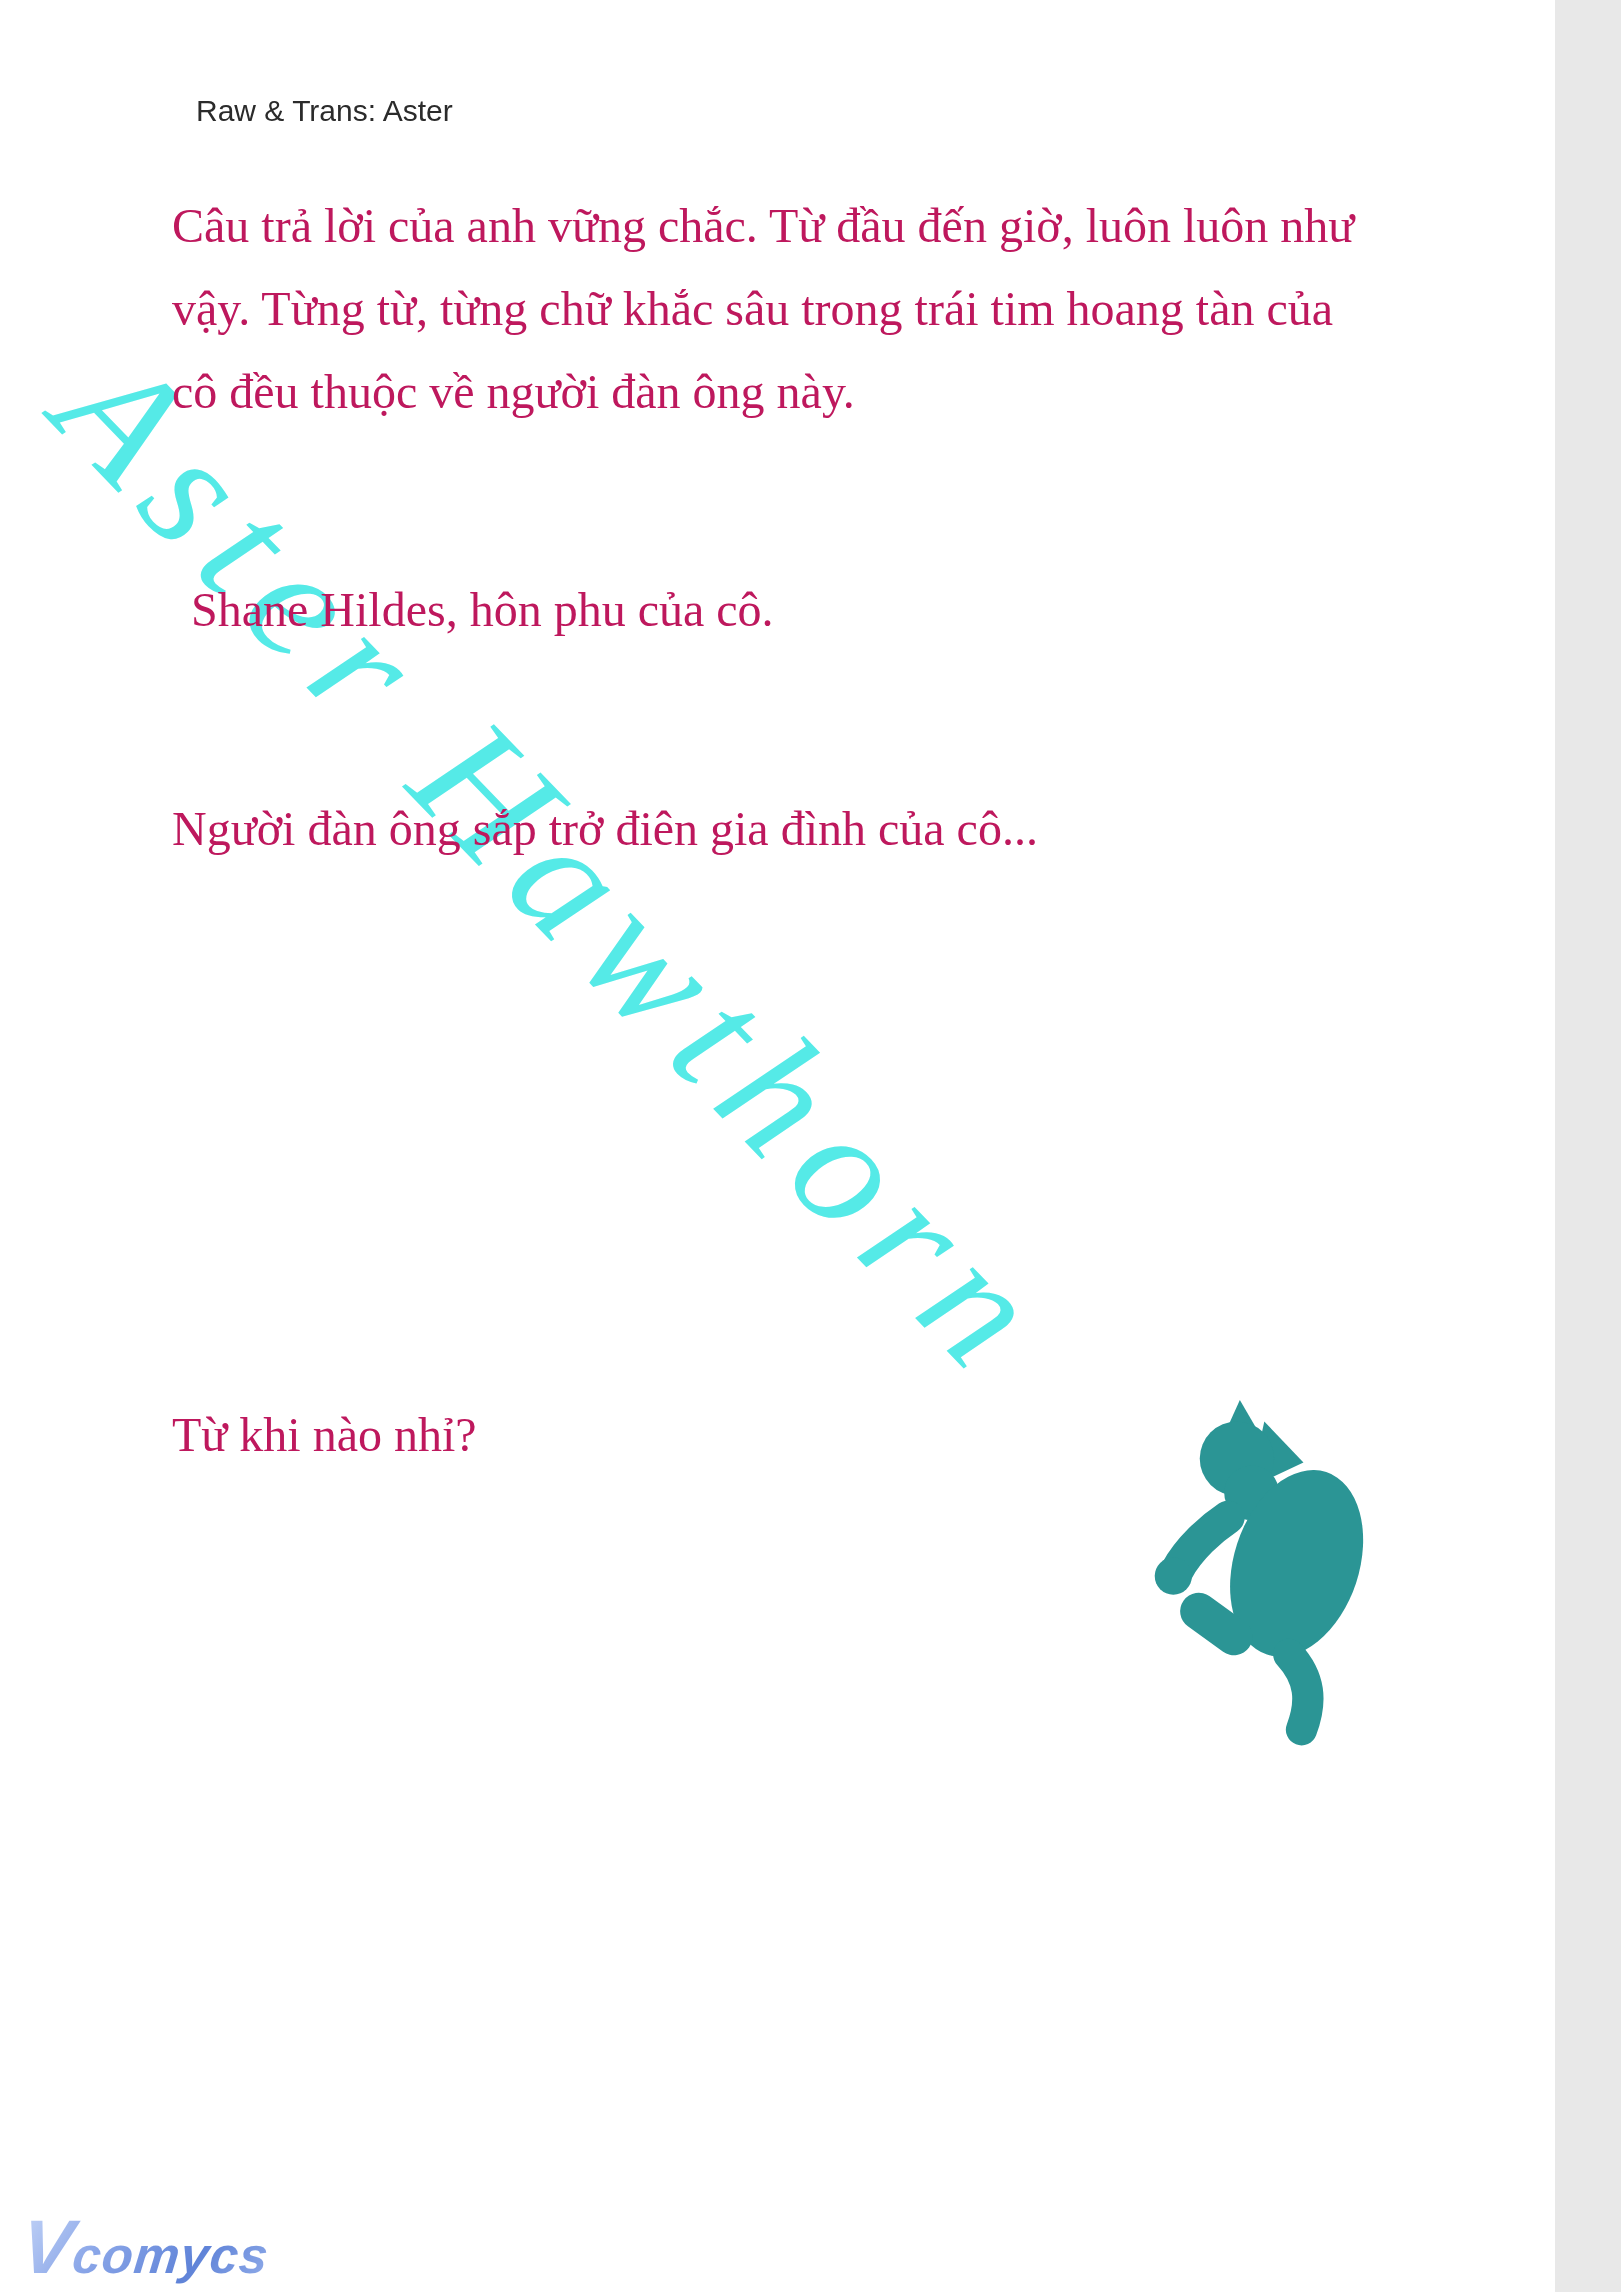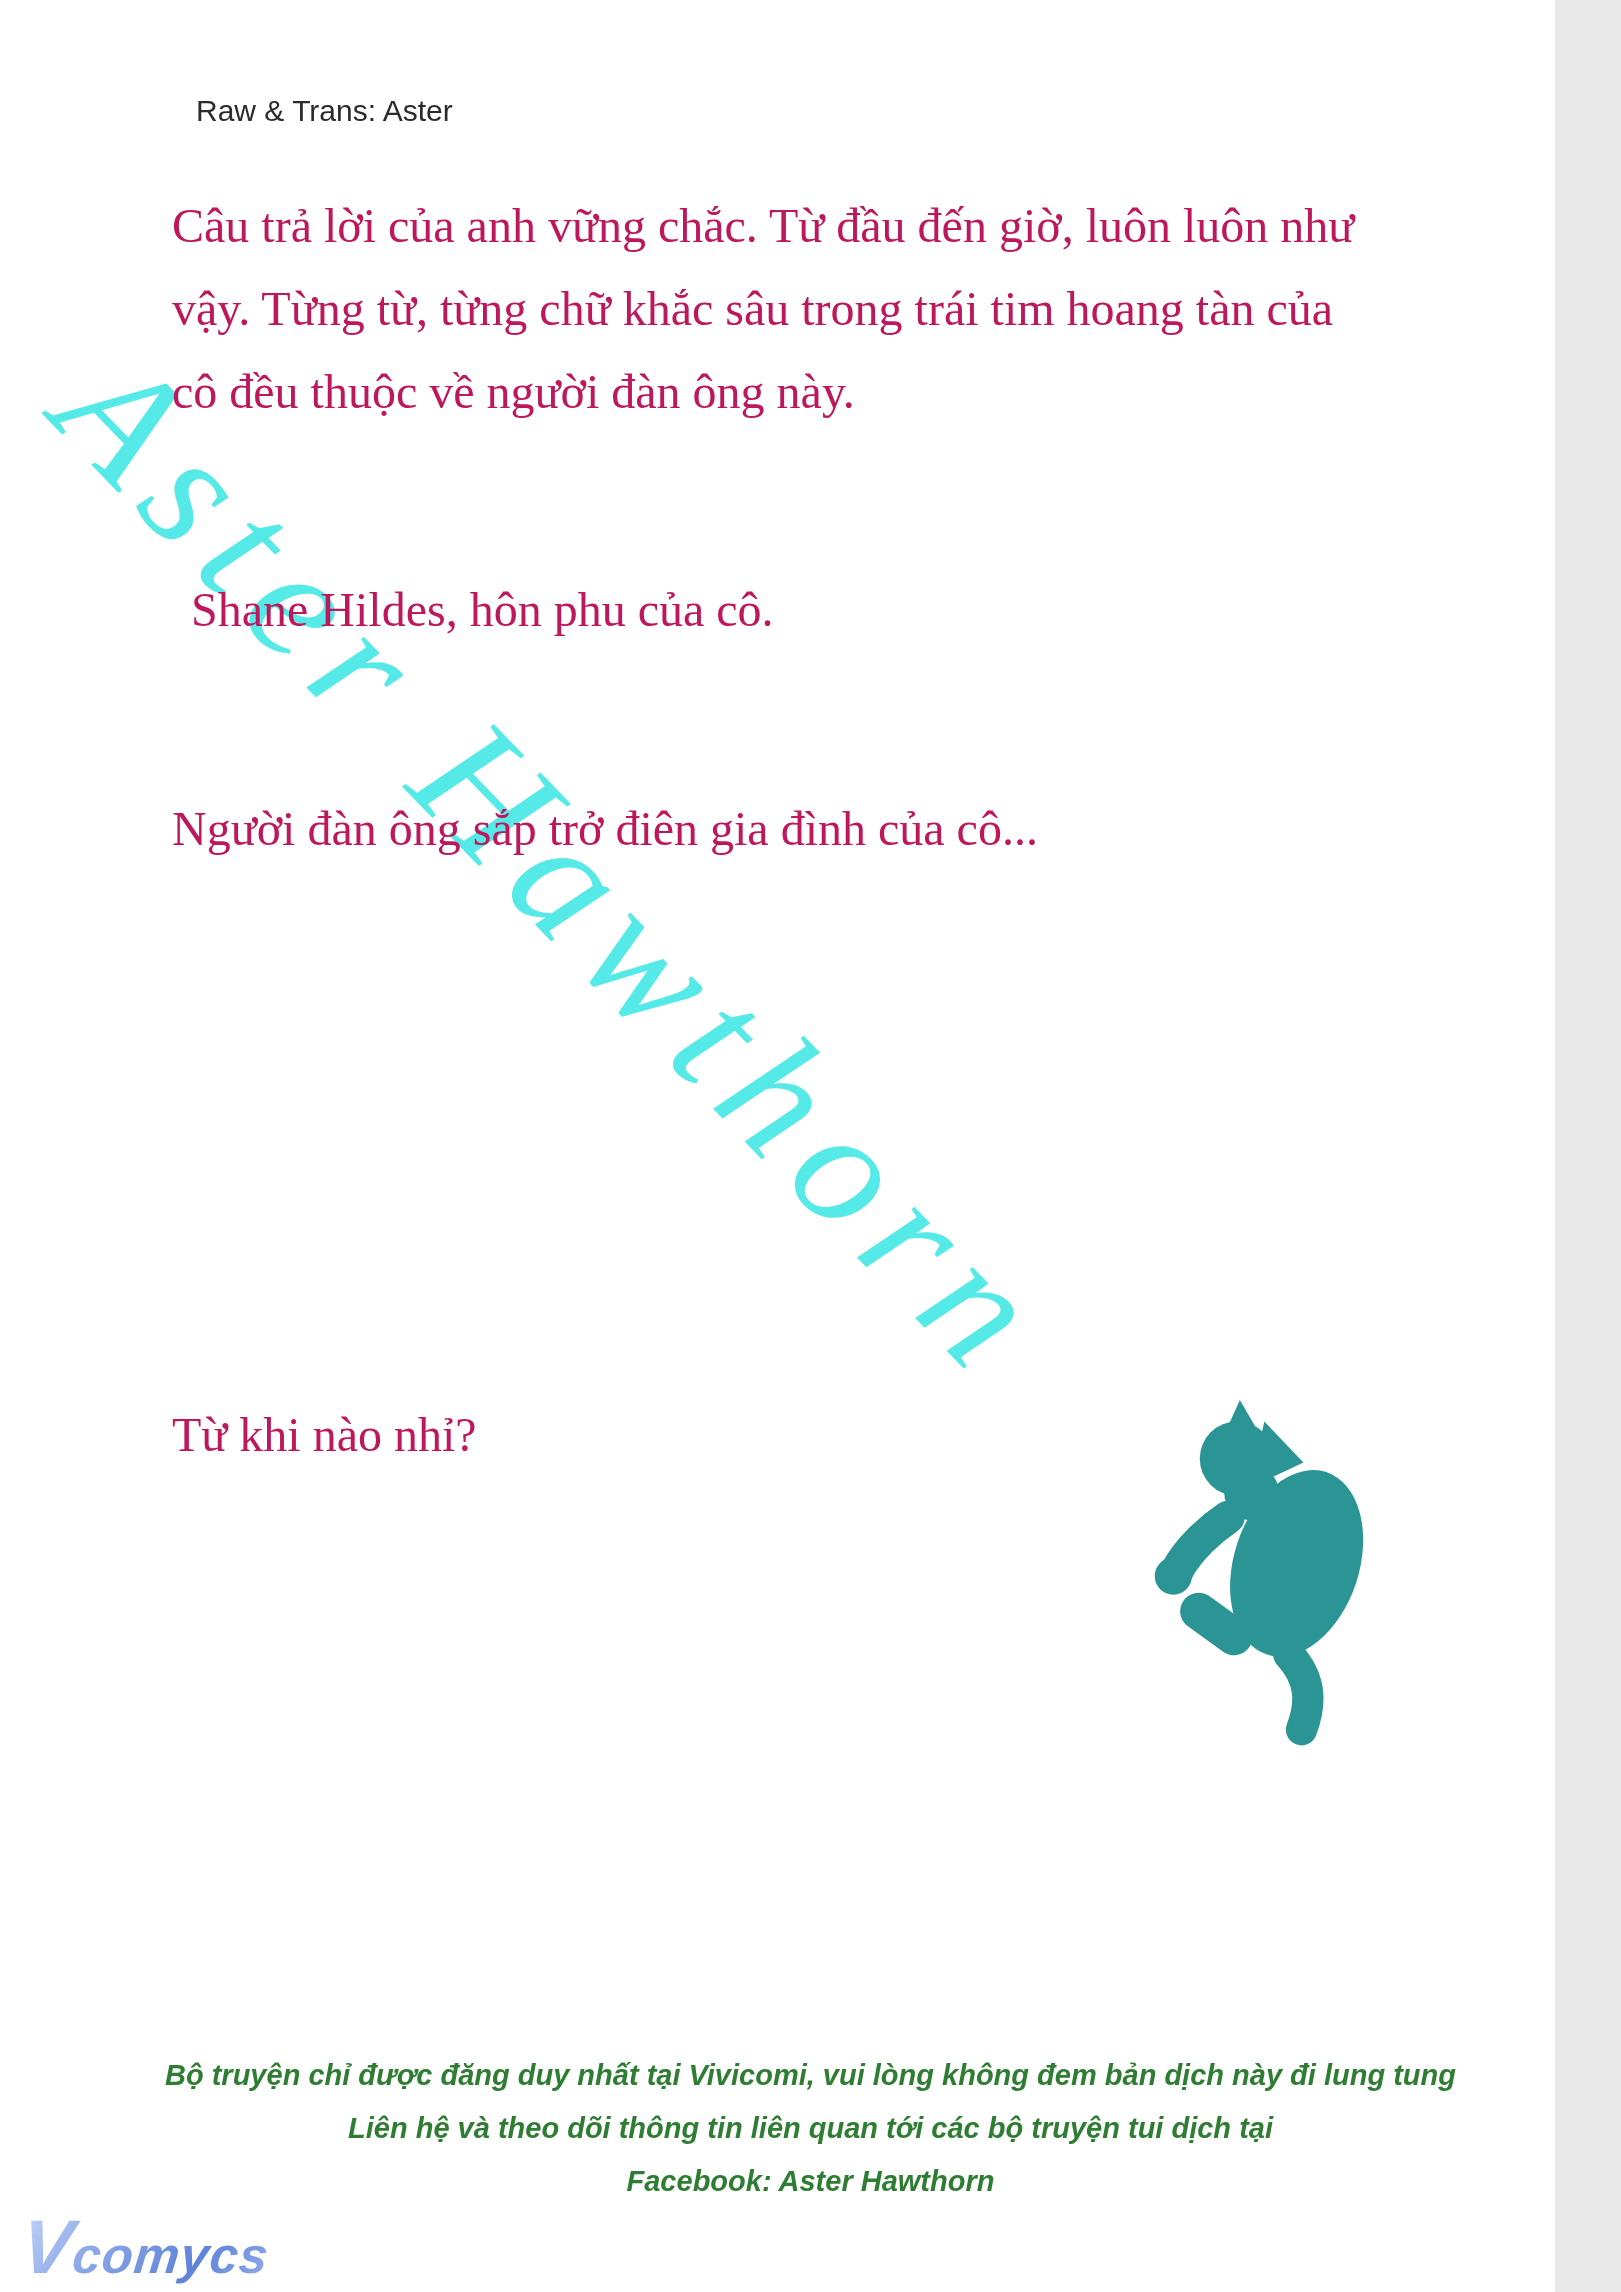--- a/index.html
+++ b/index.html
@@ -113,22 +113,17 @@
     </g>
   </svg>
 
   <div class="para p1">Câu trả lời của anh vững chắc. Từ đầu đến giờ, luôn luôn như
 vậy. Từng từ, từng chữ khắc sâu trong trái tim hoang tàn của
 cô đều thuộc về người đàn ông này.</div>
   <div class="para p2">Shane Hildes, hôn phu của cô.</div>
   <div class="para p3">Người đàn ông sắp trở điên gia đình của cô...</div>
   <div class="para p5">Từ khi nào nhỉ?</div>
 
-  <div class="footer" style="color: rgb(47, 125, 51);">
-    <div class="footer-line">Bộ truyện chỉ được đăng duy nhất tại Vivicomi, vui lòng không đem bản dịch này đi lung tung</div>
-    <div class="footer-line">Liên hệ và theo dõi thông tin liên quan tới các bộ truyện tui dịch tại</div>
-    <div class="footer-line">Facebook: Aster Hawthorn</div>
-  </div>
 
   <div class="logo">Vcomycs</div>
 
 </div>
 
 
 </body></html>

